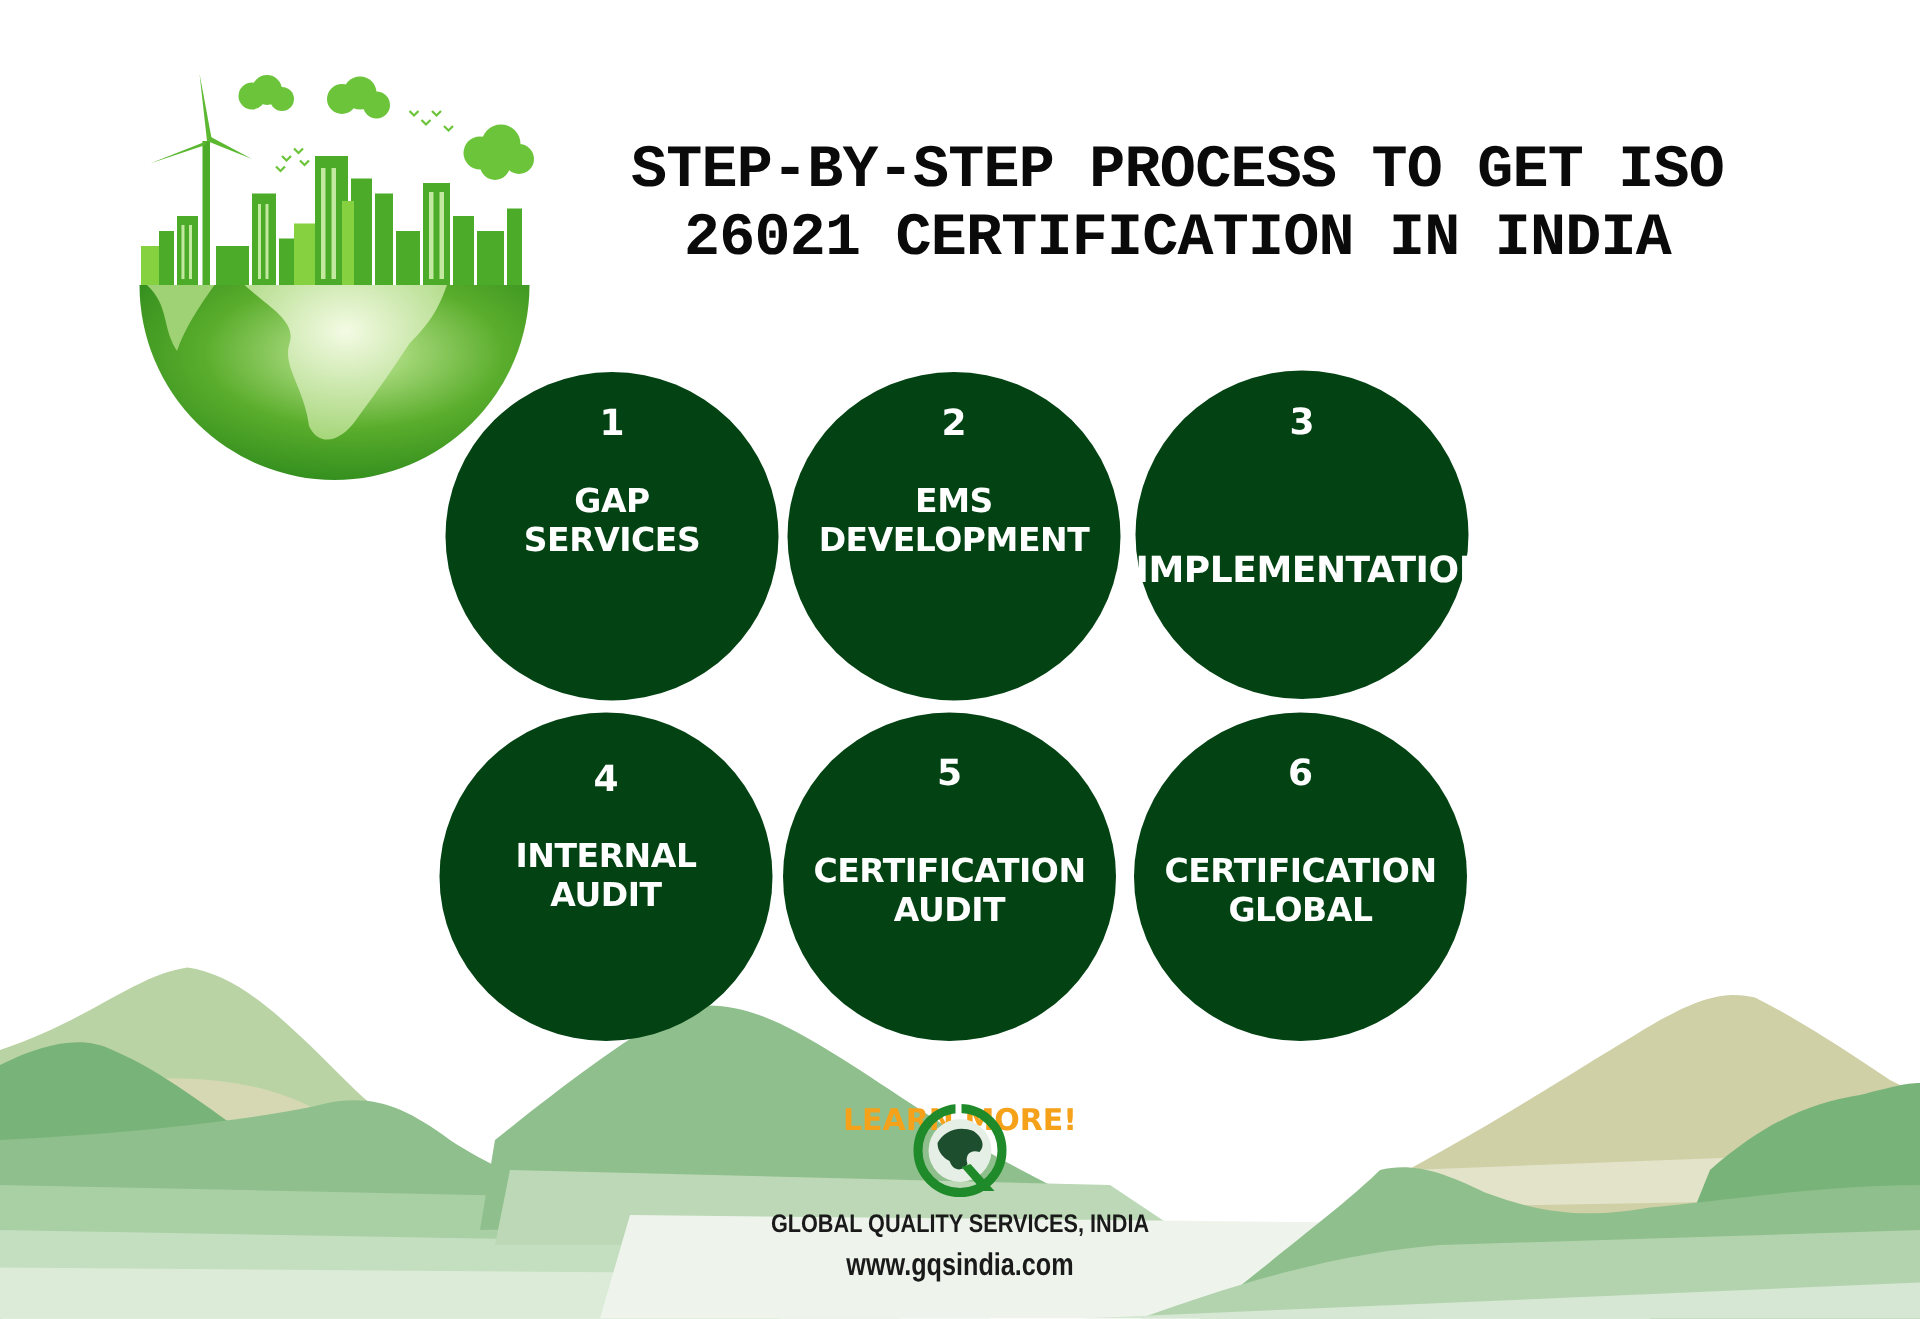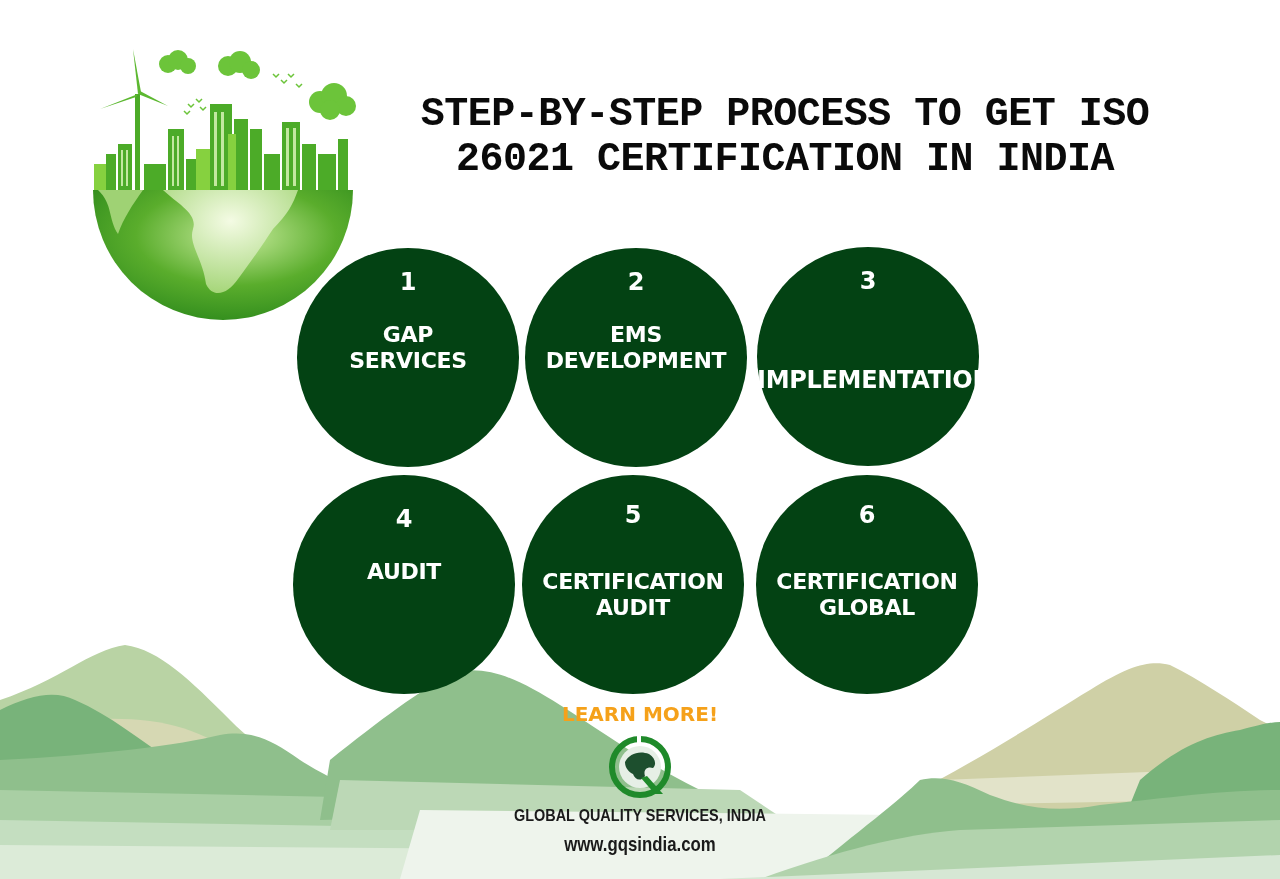--- a/index.html
+++ b/index.html
@@ -3,21 +3,21 @@
 <meta charset="utf-8">
 <style>
   html, body { margin:0; padding:0; }
   body { width:1280px; height:879px; position:relative; overflow:hidden; background:#ffffff; font-family:"Liberation Sans", sans-serif; }
   .bg-svg { position:absolute; left:0; top:0; width:1280px; height:879px; }
   .title { position:absolute; left:380px; top:92px; width:810px; text-align:center; font-family:Liberation Mono, monospace; font-weight:bold; font-size:40px; line-height:45px; color:#0a0a0a; letter-spacing:-0.5px; }
   .step { position:absolute; width:222px; height:219px; border-radius:50%; background:#034213; color:#ffffff; text-align:center; font-family:"DejaVu Sans", sans-serif; font-weight:bold; }
   .step .num { position:absolute; left:0; right:0; top:20px; font-size:24px; line-height:28px; }
   .step .label { position:absolute; left:0; right:0; top:74px; font-size:22px; line-height:26px; letter-spacing:-0.3px; }
   .step.one-line .label { top:92px; font-size:24px;margin-top:28px; }
-  .learn { position:absolute; left:540px; top:700px; width:200px; text-align:center; font-family:"DejaVu Sans", sans-serif; font-weight:bold; font-size:20px; line-height:28px; color:#f5a11a; }
+  .learn { position:absolute; left:540px; top:732px; width:200px; text-align:center; font-family:"DejaVu Sans", sans-serif; font-weight:bold; font-size:20px; line-height:28px; color:#f5a11a; }
   .logo { position:absolute; left:607px; top:734px; width:66px; height:66px; }
   .company { position:absolute; left:490px; top:806px; width:300px; text-align:center; font-family:"Liberation Sans", sans-serif; font-weight:bold; font-size:17px; line-height:20px; color:#1a1a1a; transform:scaleX(0.85); }
   .website { position:absolute; left:490px; top:831px; width:300px; text-align:center; font-family:"Liberation Sans", sans-serif; font-weight:bold; font-size:21px; line-height:26px; color:#1a1a1a; transform:scaleX(0.8); }
   .globe { position:absolute; left:88px; top:44px; width:270px; height:280px; }
 </style>
 </head>
 <body>
 
 <svg class="bg-svg" viewBox="0 0 1280 879" preserveAspectRatio="none">
 
@@ -147,20 +147,21 @@
 <div class="step one-line" style="left:757px; top:247px;">
   <div class="num">3</div>
   <div class="label">
     <div>IMPLEMENTATION</div>
   </div>
 </div>
 
 <div class="step" style="left:293px; top:475px;">
   <div class="num" style="top:30px;">4</div>
   <div class="label" style="top:84px;">
+    <div>INTERNAL</div>
     <div>AUDIT</div>
   </div>
 </div>
 
 <div class="step" style="left:522px; top:475px;">
   <div class="num" style="top:26px;">5</div>
   <div class="label" style="top:94px;">
     <div>CERTIFICATION</div>
     <div>AUDIT</div>
   </div>

